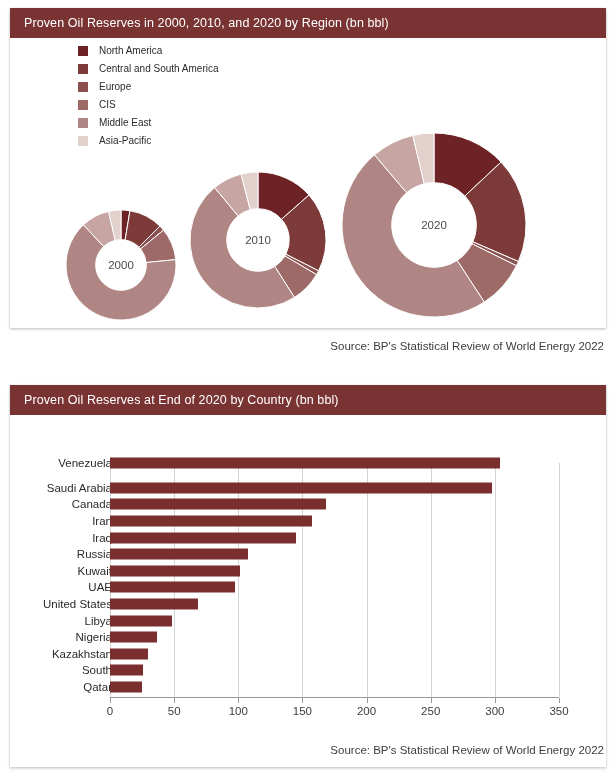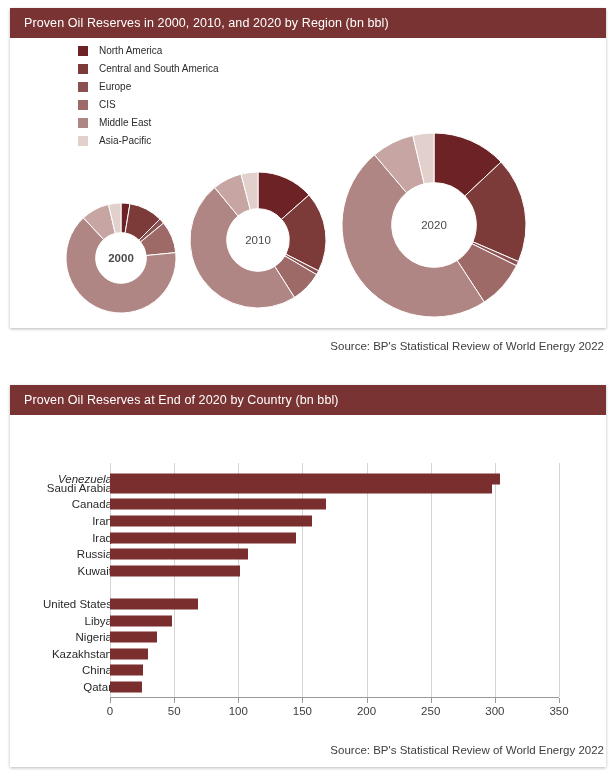--- a/index.html
+++ b/index.html
@@ -120,21 +120,21 @@
           <div class="legend-row">
             <span class="legend-swatch" style="background: rgb(176, 134, 132);"></span>
             <span class="legend-label">Middle East</span>
           </div>
           <div class="legend-row">
             <span class="legend-swatch" style="background: rgb(226, 208, 204);"></span>
             <span class="legend-label">Asia-Pacific</span>
           </div>
         </div>
       <div class="donuts" id="donuts">
-          <div class="donut-wrap" style="left: 56px; top: 165px; width: 110px; height: 110px; font-weight: bold;"><svg width="110" height="110" viewBox="0 0 110 110">
+          <div class="donut-wrap" style="left: 56px; top: 172px; width: 110px; height: 110px;"><svg width="110" height="110" viewBox="0 0 110 110">
               <path d="M 55 0 A 55 55 0 0 1 63.95925103670238 0.734616735331656 L 59.1212554768831 30.037923698252563 A 25.3 25.3 0 0 0 55 29.7 Z" fill="#6d2326" stroke="#ffffff" stroke-width="1"></path>
               <path d="M 63.95925103670238 0.734616735331656 A 55 55 0 0 1 93.89087296526012 16.109127034739892 L 72.88980156401965 37.11019843598035 A 25.3 25.3 0 0 0 59.1212554768831 30.037923698252563 Z" fill="#7c3a38" stroke="#ffffff" stroke-width="1"></path>
               <path d="M 93.89087296526012 16.109127034739892 A 55 55 0 0 1 97.51557493495054 20.108369370999498 L 74.55716447007725 38.949849910659765 A 25.3 25.3 0 0 0 72.88980156401965 37.11019843598035 Z" fill="#8b5150" stroke="#ffffff" stroke-width="1"></path>
               <path d="M 97.51557493495054 20.108369370999498 A 55 55 0 0 1 109.73515996697083 49.609057281874165 L 80.17817358480659 52.52016634966212 A 25.3 25.3 0 0 0 74.55716447007725 38.949849910659765 Z" fill="#9d6a68" stroke="#ffffff" stroke-width="1"></path>
               <path d="M 109.73515996697083 49.609057281874165 A 55 55 0 1 1 17.402423388742065 14.857476001619055 L 37.70511475882135 36.534438960744765 A 25.3 25.3 0 1 0 80.17817358480659 52.52016634966212 Z" fill="#b08684" stroke="#ffffff" stroke-width="1"></path>
               <path d="M 17.402423388742065 14.857476001619055 A 55 55 0 0 1 42.51080553310944 1.4367661397466591 L 49.25497054523034 30.360912424283462 A 25.3 25.3 0 0 0 37.70511475882135 36.534438960744765 Z" fill="#c6a5a2" stroke="#ffffff" stroke-width="1"></path>
               <path d="M 42.51080553310944 1.4367661397466591 A 55 55 0 0 1 54.99999999999999 0 L 54.99999999999999 29.7 A 25.3 25.3 0 0 0 49.25497054523034 30.360912424283462 Z" fill="#e2d0cc" stroke="#ffffff" stroke-width="1"></path>
             </svg><div class="donut-label">2000</div></div>
           <div class="donut-wrap" style="left: 180px; top: 134px; width: 136px; height: 136px;"><svg width="136" height="136" viewBox="0 0 136 136">
               <path d="M 68 0 A 68 68 0 0 1 119.00755273487125 23.030793157991674 L 91.46347425804078 47.31416485267617 A 31.28 31.28 0 0 0 68 36.72 Z" fill="#6d2326" stroke="#ffffff" stroke-width="1"></path>
@@ -181,21 +181,21 @@
           <div class="tick" style="left: 292.429px; top: 283.4px;"></div>
           <div class="ticklabel" style="left: 292.429px; top: 290.4px;">150</div>
           <div class="tick" style="left: 356.571px; top: 283.4px;"></div>
           <div class="ticklabel" style="left: 356.571px; top: 290.4px;">200</div>
           <div class="tick" style="left: 420.714px; top: 283.4px;"></div>
           <div class="ticklabel" style="left: 420.714px; top: 290.4px;">250</div>
           <div class="tick" style="left: 484.857px; top: 283.4px;"></div>
           <div class="ticklabel" style="left: 484.857px; top: 290.4px;">300</div>
           <div class="tick" style="left: 549px; top: 283.4px;"></div>
           <div class="ticklabel" style="left: 549px; top: 290.4px;">350</div>
-          <div class="bar-row" style="top: 56px; height: 16.6px; font-style: italic;">
+          <div class="bar-row" style="top: 40px; height: 16.6px;">
             <div class="bar-cat">Venezuela</div>
             <div class="bar-rect" style="left: 100px; width: 389.732px; background: rgb(122, 46, 46);"></div>
           </div>
           <div class="bar-row" style="top: 64.6px; height: 16.6px;">
             <div class="bar-cat">Saudi Arabia</div>
             <div class="bar-rect" style="left: 100px; width: 381.65px; background: rgb(122, 46, 46);"></div>
           </div>
           <div class="bar-row" style="top: 81.2px; height: 16.6px;">
             <div class="bar-cat">Canada</div>
             <div class="bar-rect" style="left: 100px; width: 215.648px; background: rgb(122, 46, 46);"></div>
@@ -209,38 +209,42 @@
             <div class="bar-rect" style="left: 100px; width: 186.014px; background: rgb(122, 46, 46);"></div>
           </div>
           <div class="bar-row" style="top: 131px; height: 16.6px;">
             <div class="bar-cat">Russia</div>
             <div class="bar-rect" style="left: 100px; width: 138.292px; background: rgb(122, 46, 46);"></div>
           </div>
           <div class="bar-row" style="top: 147.6px; height: 16.6px;">
             <div class="bar-cat">Kuwait</div>
             <div class="bar-rect" style="left: 100px; width: 130.21px; background: rgb(122, 46, 46);"></div>
           </div>
+          <div class="bar-row" style="top: 164.2px; height: 16.6px;">
+            <div class="bar-cat">UAE</div>
+            <div class="bar-rect" style="left: 100px; width: 125.463px; background: rgb(122, 46, 46);"></div>
+          </div>
           <div class="bar-row" style="top: 180.8px; height: 16.6px;">
             <div class="bar-cat">United States</div>
             <div class="bar-rect" style="left: 100px; width: 88.2606px; background: rgb(122, 46, 46);"></div>
           </div>
           <div class="bar-row" style="top: 197.4px; height: 16.6px;">
             <div class="bar-cat">Libya</div>
             <div class="bar-rect" style="left: 100px; width: 62.0903px; background: rgb(122, 46, 46);"></div>
           </div>
           <div class="bar-row" style="top: 214px; height: 16.6px;">
             <div class="bar-cat">Nigeria</div>
             <div class="bar-rect" style="left: 100px; width: 47.3374px; background: rgb(122, 46, 46);"></div>
           </div>
           <div class="bar-row" style="top: 230.6px; height: 16.6px;">
             <div class="bar-cat">Kazakhstan</div>
             <div class="bar-rect" style="left: 100px; width: 38.4857px; background: rgb(122, 46, 46);"></div>
           </div>
           <div class="bar-row" style="top: 247.2px; height: 16.6px;">
-            <div class="bar-cat">China</div>
+            <div class="bar-cat">South</div>
             <div class="bar-rect" style="left: 100px; width: 33.3543px; background: rgb(122, 46, 46);"></div>
           </div>
           <div class="bar-row" style="top: 263.8px; height: 16.6px;">
             <div class="bar-cat">Qatar</div>
             <div class="bar-rect" style="left: 100px; width: 32.328px; background: rgb(122, 46, 46);"></div>
           </div>
         </div>
     </div>
   </div>
   <div class="source" id="source-country">Source: BP's Statistical Review of World Energy 2022</div>

